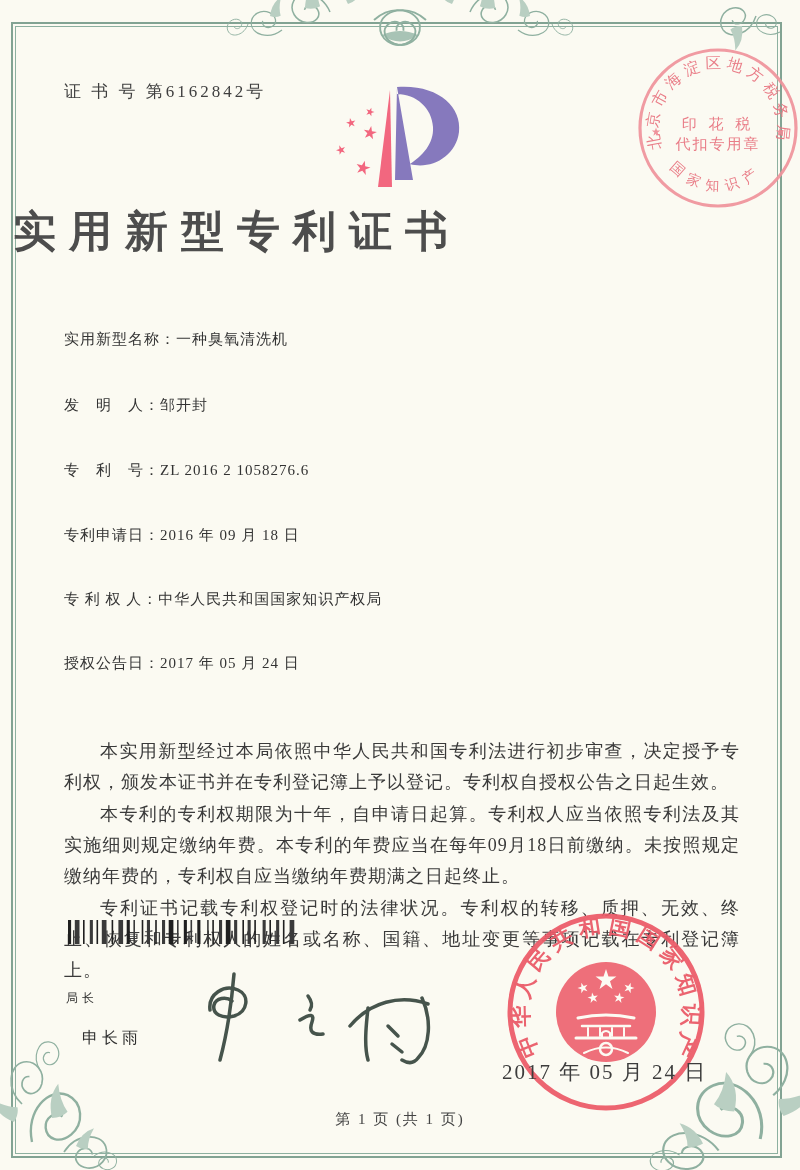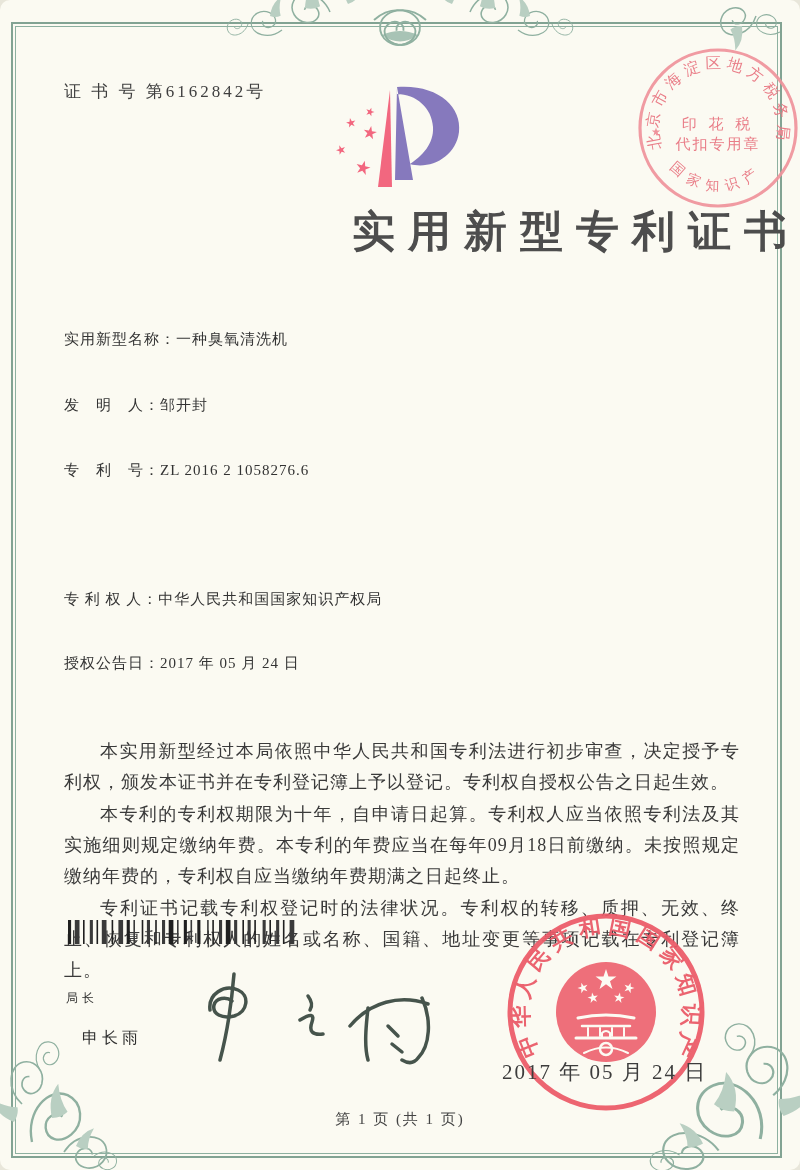--- a/index.html
+++ b/index.html
@@ -1,24 +1,24 @@
 <!DOCTYPE html>
 <html><head>
 <meta charset="utf-8">
 <style>
   html,body{margin:0;padding:0;background:#e8e6da;}
   .page{position:relative;width:800px;height:1170px;background:#fbfaf2;overflow:hidden;
-        font-family:"Liberation Serif","DejaVu Serif",serif;color:#3a3a3a;border-radius:10px;}
+        font-family:"Liberation Serif","DejaVu Serif",serif;color:#3a3a3a;}
   .frame{position:absolute;left:11px;top:22px;width:771px;height:1136px;
          border:2px solid #82a393;box-sizing:border-box;z-index:1;}
   .frame::after{content:"";position:absolute;inset:2px;border:1px solid #8db0a0;}
   .deco{position:absolute;left:0;top:0;z-index:2;pointer-events:none;}
   .abs{position:absolute;z-index:3;}
   .cert-no{left:64px;top:80px;font-size:17px;letter-spacing:3px;color:#3f3f3f;}
-  .title{left:0;top:203px;width:100%;text-align:right;font-size:43px;font-weight:bold;
+  .title{left:0;top:203px;width:100%;text-align:left;font-size:43px;font-weight:bold;
          color:#4d4d4d;letter-spacing:13px;text-indent:13px;}
   .field{left:64px;font-size:15px;letter-spacing:1px;color:#333;white-space:nowrap;}
   .body-block{left:64px;top:696px;width:676px;font-size:18px;line-height:1.74;
               letter-spacing:1px;color:#3a3a3a;text-align:justify;margin-top:40px;}
   .body-block p{margin:0;text-indent:2em;}
   .signoff-title{left:66px;top:990px;font-size:12px;letter-spacing:4px;color:#2f2f2f;}
   .signoff-name{left:82px;top:1028px;font-size:16px;letter-spacing:4px;color:#2f2f2f;}
   .issue-date{left:502px;top:1058px;font-size:21px;letter-spacing:2px;color:#3c3c3c;z-index:6;}
   .footer{left:0;top:1110px;width:100%;text-align:center;font-size:15px;
           letter-spacing:2px;color:#444;}
@@ -112,20 +112,23 @@
   <div class="abs title">实用新型专利证书</div>
 
   <div class="abs field" style="top:330px">
     <span>实用新型名称：</span><span>一种臭氧清洗机</span>
   </div>
   <div class="abs field" style="top:396px">
     <span>发　明　人：</span><span>邹开封</span>
   </div>
   <div class="abs field" style="top:461px">
     <span>专　利　号：</span><span>ZL 2016 2 1058276.6</span>
+  </div>
+  <div class="abs field" style="top:526px">
+    <span>专利申请日：</span><span>2016 年 09 月 18 日</span>
   </div>
   <div class="abs field" style="top:590px">
     <span>专 利 权 人：</span><span>中华人民共和国国家知识产权局</span>
   </div>
   <div class="abs field" style="top:654px">
     <span>授权公告日：</span><span>2017 年 05 月 24 日</span>
   </div>
 
   <div class="abs body-block">
     <p>本实用新型经过本局依照中华人民共和国专利法进行初步审查，决定授予专利权，颁发本证书并在专利登记簿上予以登记。专利权自授权公告之日起生效。</p>

